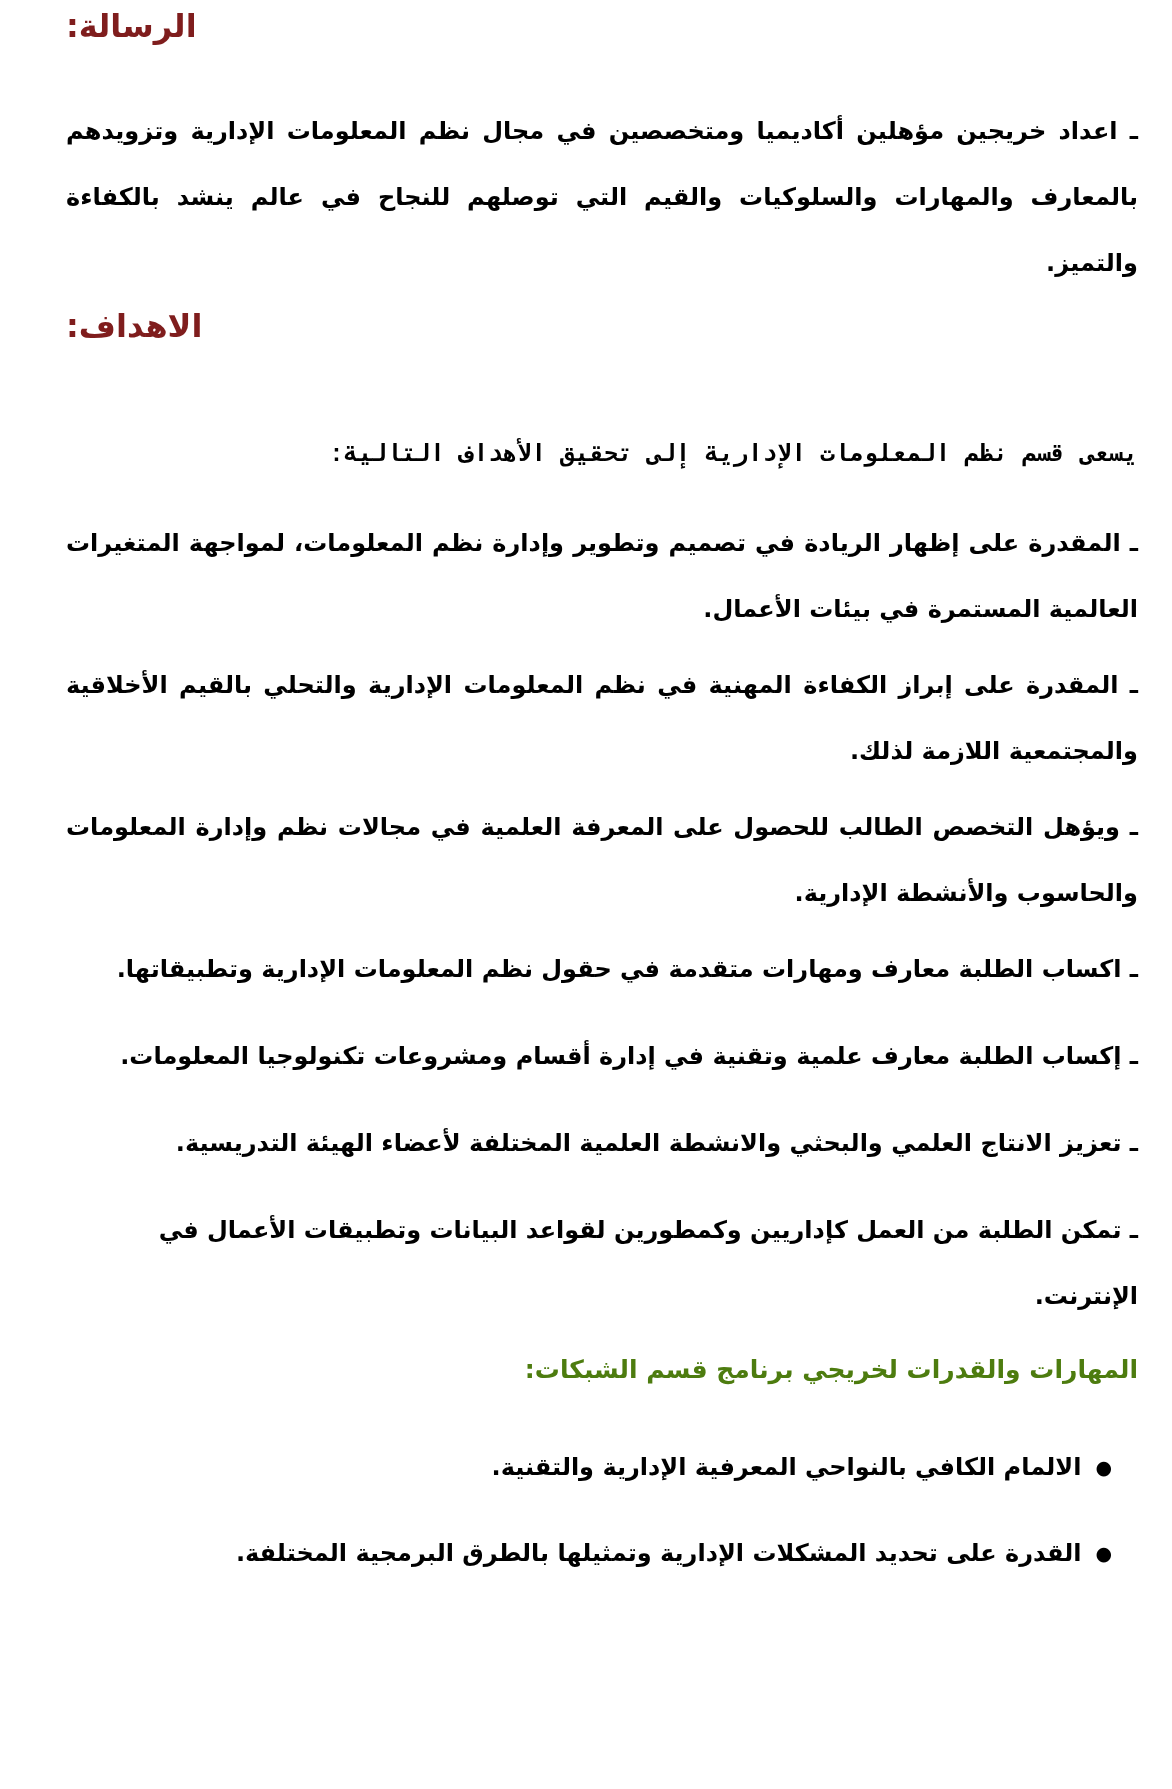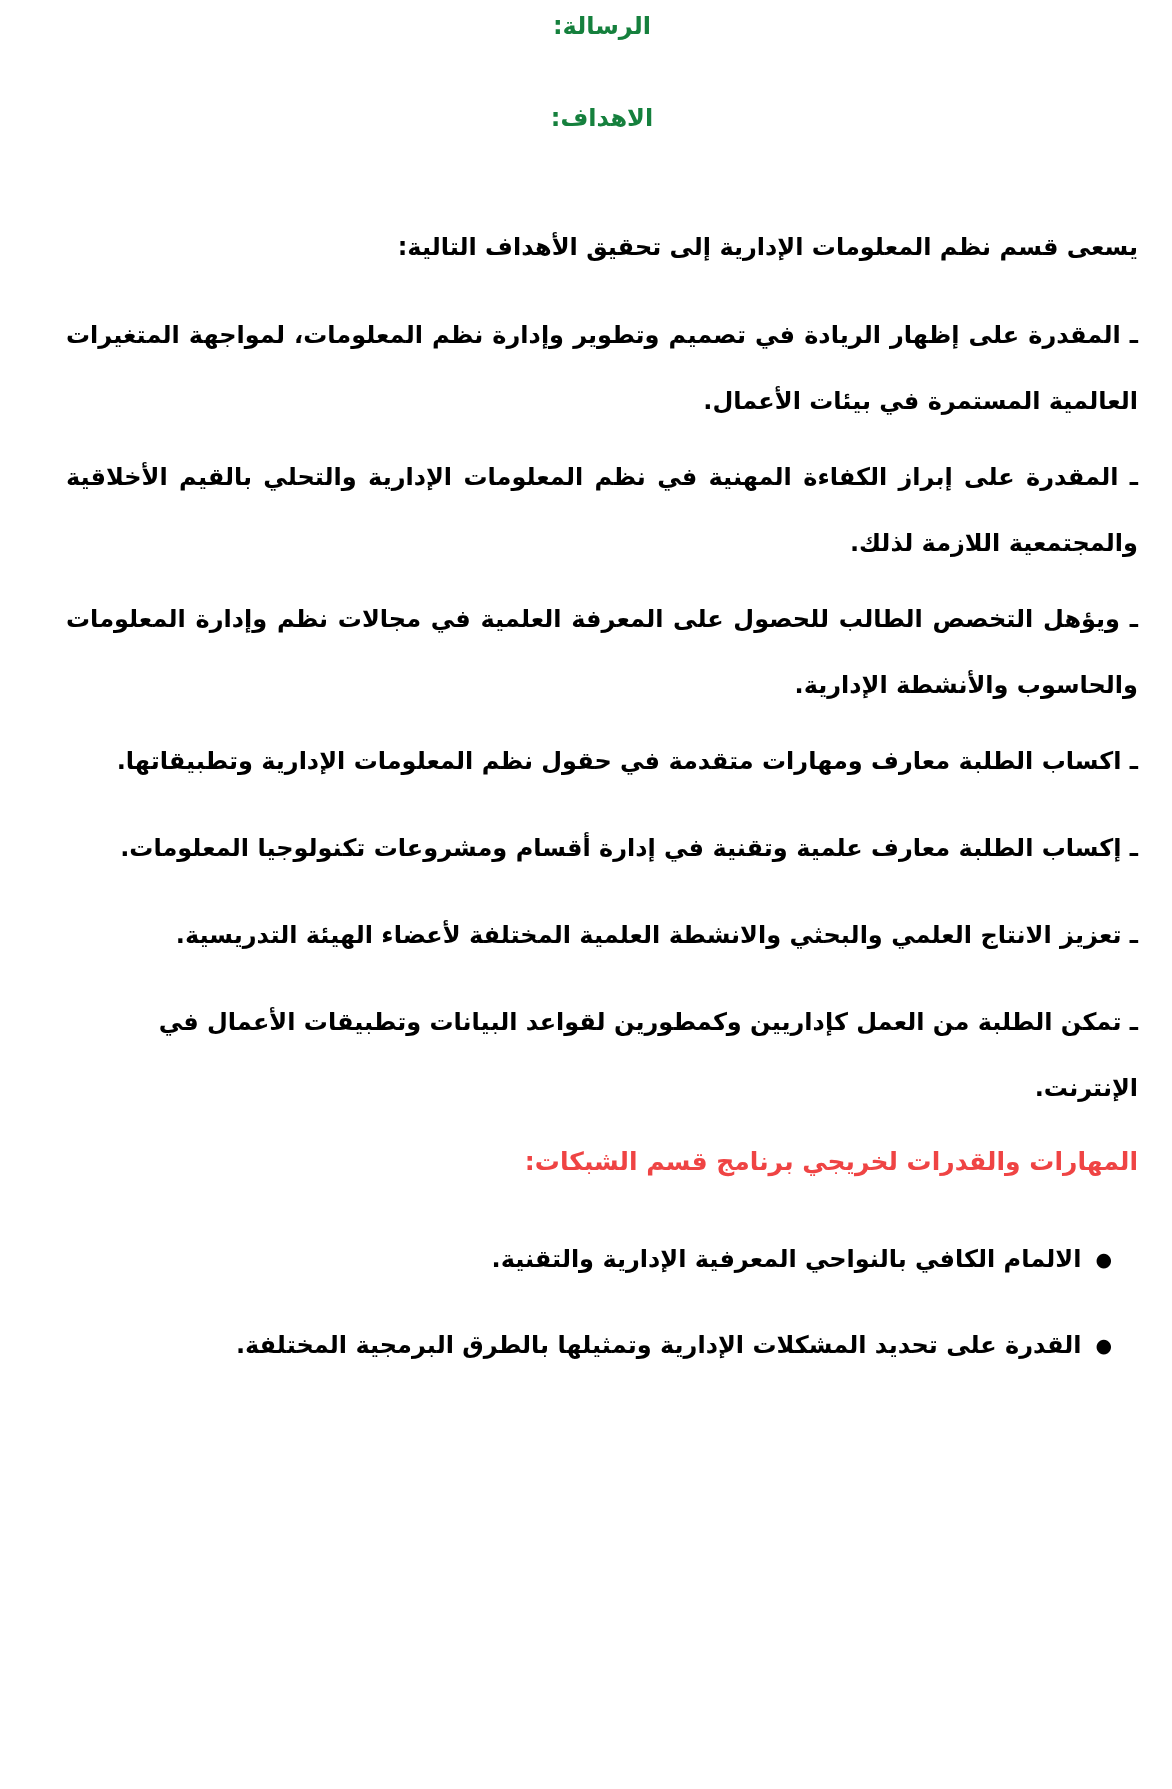--- a/index.html
+++ b/index.html
@@ -15,49 +15,50 @@
     box-sizing: border-box;
     width: 1172px;
     min-height: 1789px;
     background: #ffffff;
     color: #000000;
     direction: rtl;
     padding: 6px 34px 30px 66px;
     font-weight: bold;
   }
   .heading-main {
-    color: #15803d;
-    font-size: 24px;
+    color: #7f1d1d;
+    font-size: 32px;
     font-weight: bold;
     line-height: 40px;
     margin: 0 0 52px 0;
-    text-align: center;
+    text-align: left;
   }
   .heading-sub {
-    color: #ef4444;
+    color: #4d7c0f;
     font-size: 25px;
     font-weight: bold;
     line-height: 40px;
     margin: 0 0 44px 0;
     text-align: right;
   }
   .para {
     font-size: 24px;
     line-height: 66px;
     text-align: justify;
     text-justify: inter-word;
     margin: 0 0 10px 0;
   }
   .para.gap-lg { margin-bottom: 34px; }
   .para.single { margin-bottom: 21px; text-align: right; }
   .intro {
     font-size: 24px;
     line-height: 66px;
     text-align: right;
     margin: 0 0 22px 0;
+    font-family: Liberation Mono, monospace;
   }
   .heading-objectives {
     margin-bottom: 76px;
   }
   .bullet-row {
     display: flex;
     flex-direction: row;
     align-items: flex-start;
     gap: 14px;
     font-size: 24px;
@@ -71,20 +72,21 @@
     flex: 0 0 auto;
   }
 </style>
 </head>
 <body>
 
 <div class="page">
 
   <h1 class="heading-main">الرسالة:</h1>
 
+  <p class="para">ـ اعداد خريجين مؤهلين أكاديميا ومتخصصين في مجال نظم المعلومات الإدارية وتزويدهم بالمعارف والمهارات والسلوكيات والقيم التي توصلهم للنجاح في عالم ينشد بالكفاءة والتميز.</p>
 
 
   <h1 class="heading-main heading-objectives">الاهداف:</h1>
 
   <p class="intro">يسعى قسم نظم المعلومات الإدارية إلى تحقيق الأهداف التالية:</p>
 
   <p class="para">ـ المقدرة على إظهار الريادة في تصميم وتطوير وإدارة نظم المعلومات، لمواجهة المتغيرات العالمية المستمرة في بيئات الأعمال.</p>
 
   <p class="para">ـ المقدرة على إبراز الكفاءة المهنية في نظم المعلومات الإدارية والتحلي بالقيم الأخلاقية والمجتمعية اللازمة لذلك.</p>
 

